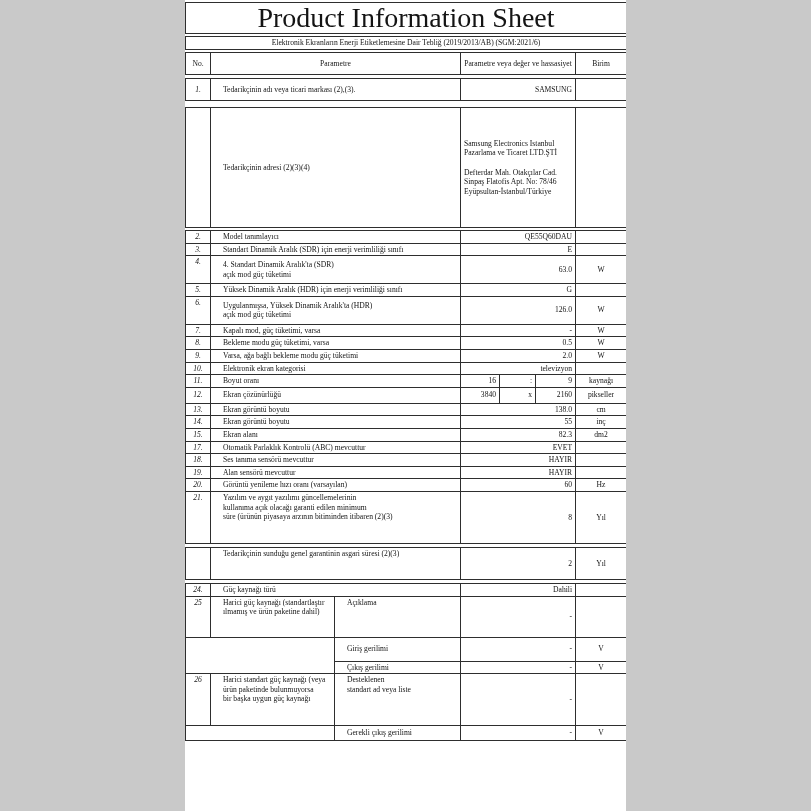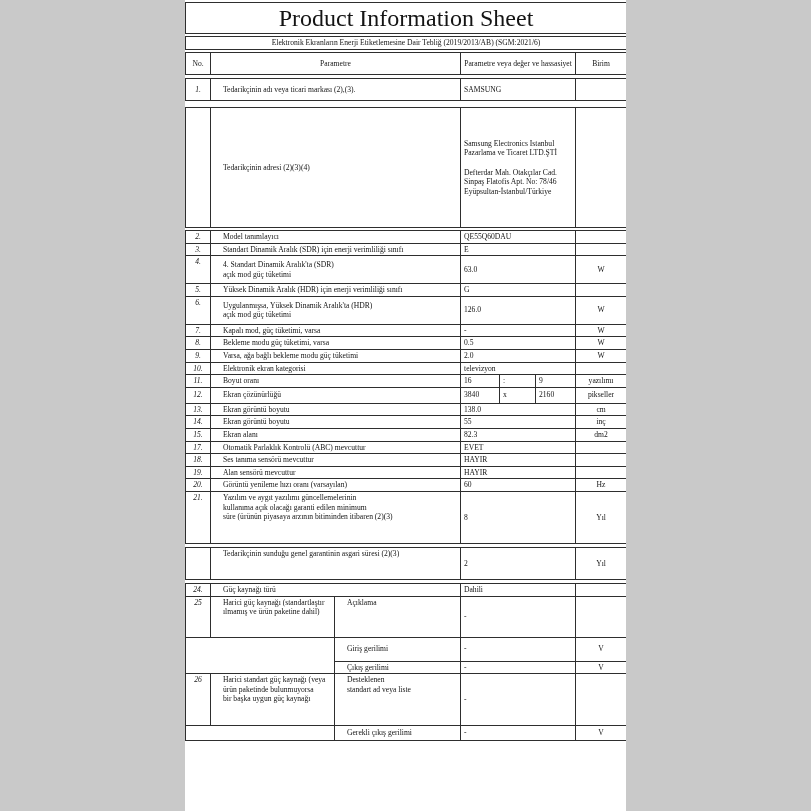--- a/index.html
+++ b/index.html
@@ -27,31 +27,31 @@
   td {
     border: 1px solid #2e2e2e;
     padding: 1px 3px;
     background: #ffffff;
     overflow: hidden;
     line-height: 9.6px;
     vertical-align: middle;
     box-sizing: border-box;
   }
   .t-title td {
-    font-size: 24px;
+    font-size: 28px;
     line-height: 24px;
     text-align: center;
     height: 31px;
     font-weight: 400;
   }
   .t-subtitle td { text-align: center; height: 13px; margin-top: 20px; }
   .t-head td { text-align: center; height: 22px; vertical-align: middle; }
   .c-no    { text-align: center; font-style: italic; }
   .c-param { text-align: left; white-space: pre-line; padding-left: 12px; }
-  .c-val   { text-align: left; white-space: pre-line; }
+  .c-val   { text-align: right; white-space: pre-line; }
   .c-unit  { text-align: center; }
   .vt      { vertical-align: top; }
   .left    { text-align: left; }
   .mt2 { margin-top: 2px; }
   .mt3 { margin-top: 3px; }
   .mt6 { margin-top: 6px; }
 </style>
 </head>
 <body>
 
@@ -210,21 +210,21 @@
       <td class="c-param" colspan="2">Elektronik ekran kategorisi</td>
       <td class="c-val" colspan="3">televizyon</td>
       <td class="c-unit"></td>
     </tr>
     <tr style="height:11px">
       <td class="c-no">11.</td>
       <td class="c-param" colspan="2">Boyut oranı</td>
       <td class="c-val">16</td>
       <td class="c-val">:</td>
       <td class="c-val">9</td>
-      <td class="c-unit">yazılımı</td>
+      <td class="c-unit">kaynağı</td>
     </tr>
     <tr style="height:16px">
       <td class="c-no">12.</td>
       <td class="c-param" colspan="2">Ekran çözünürlüğü</td>
       <td class="c-val">3840</td>
       <td class="c-val">x</td>
       <td class="c-val">2160</td>
       <td class="c-unit">pikseller</td>
     </tr>
     <tr style="height:11px">

